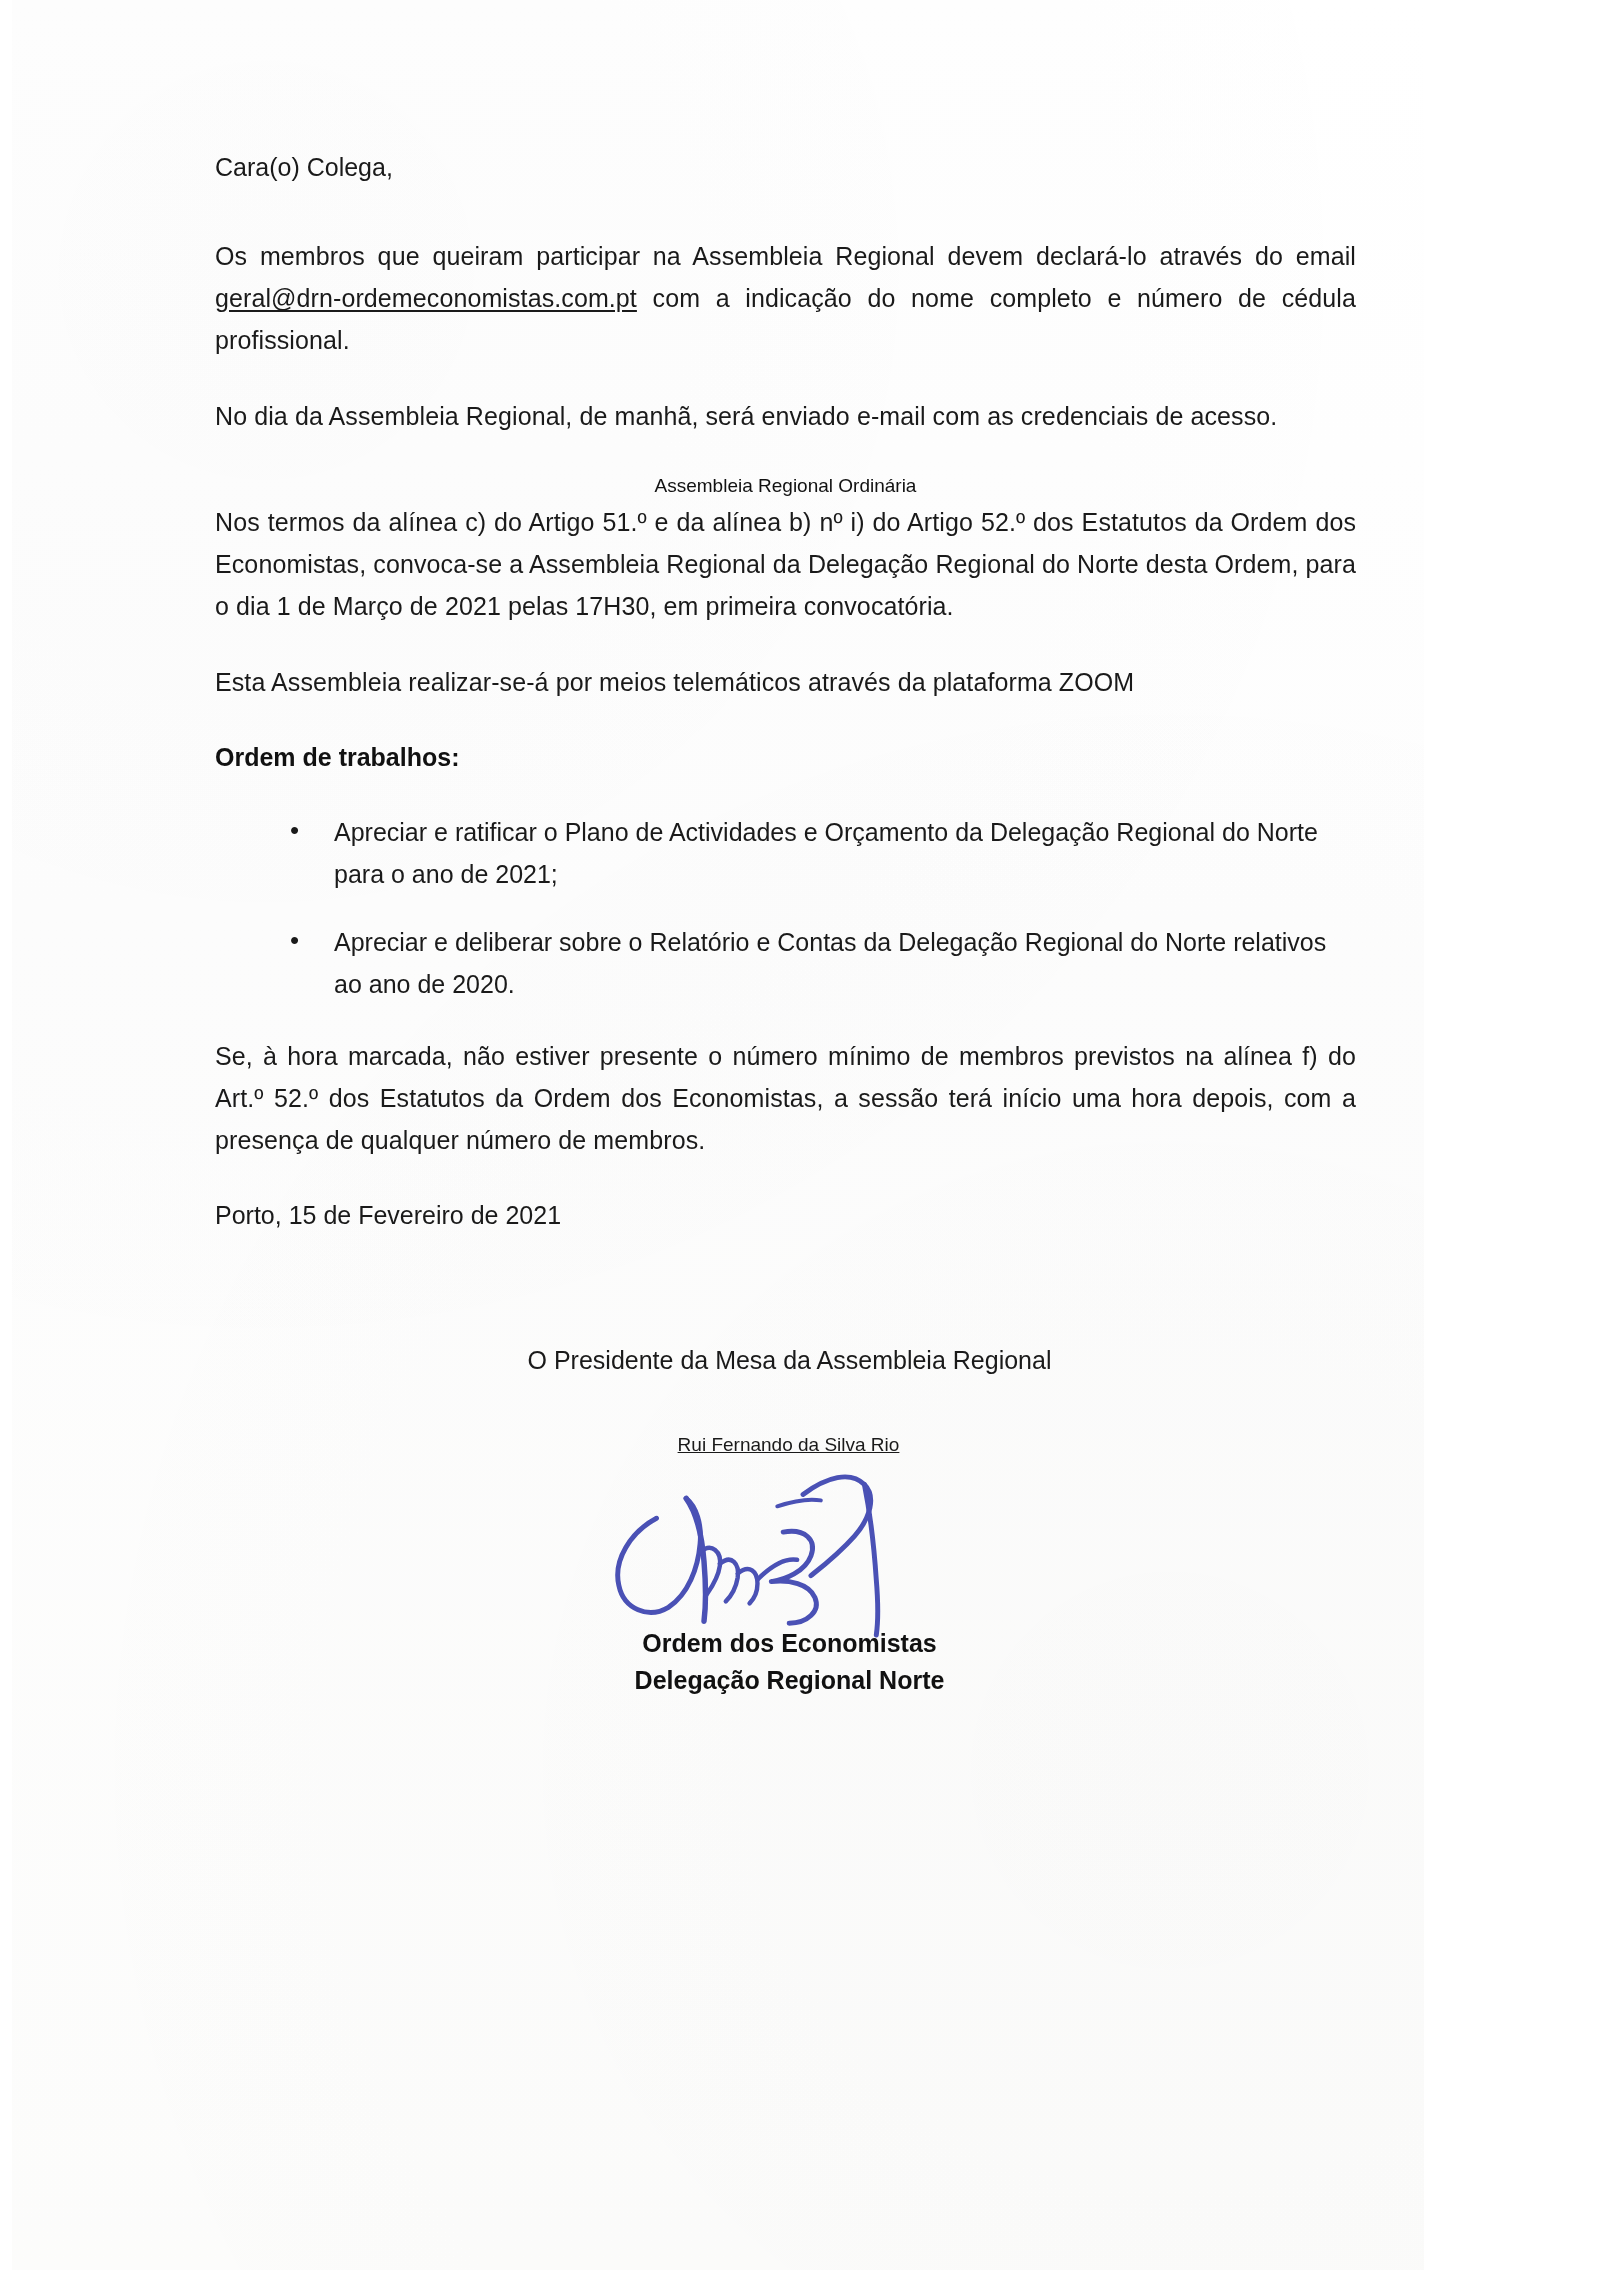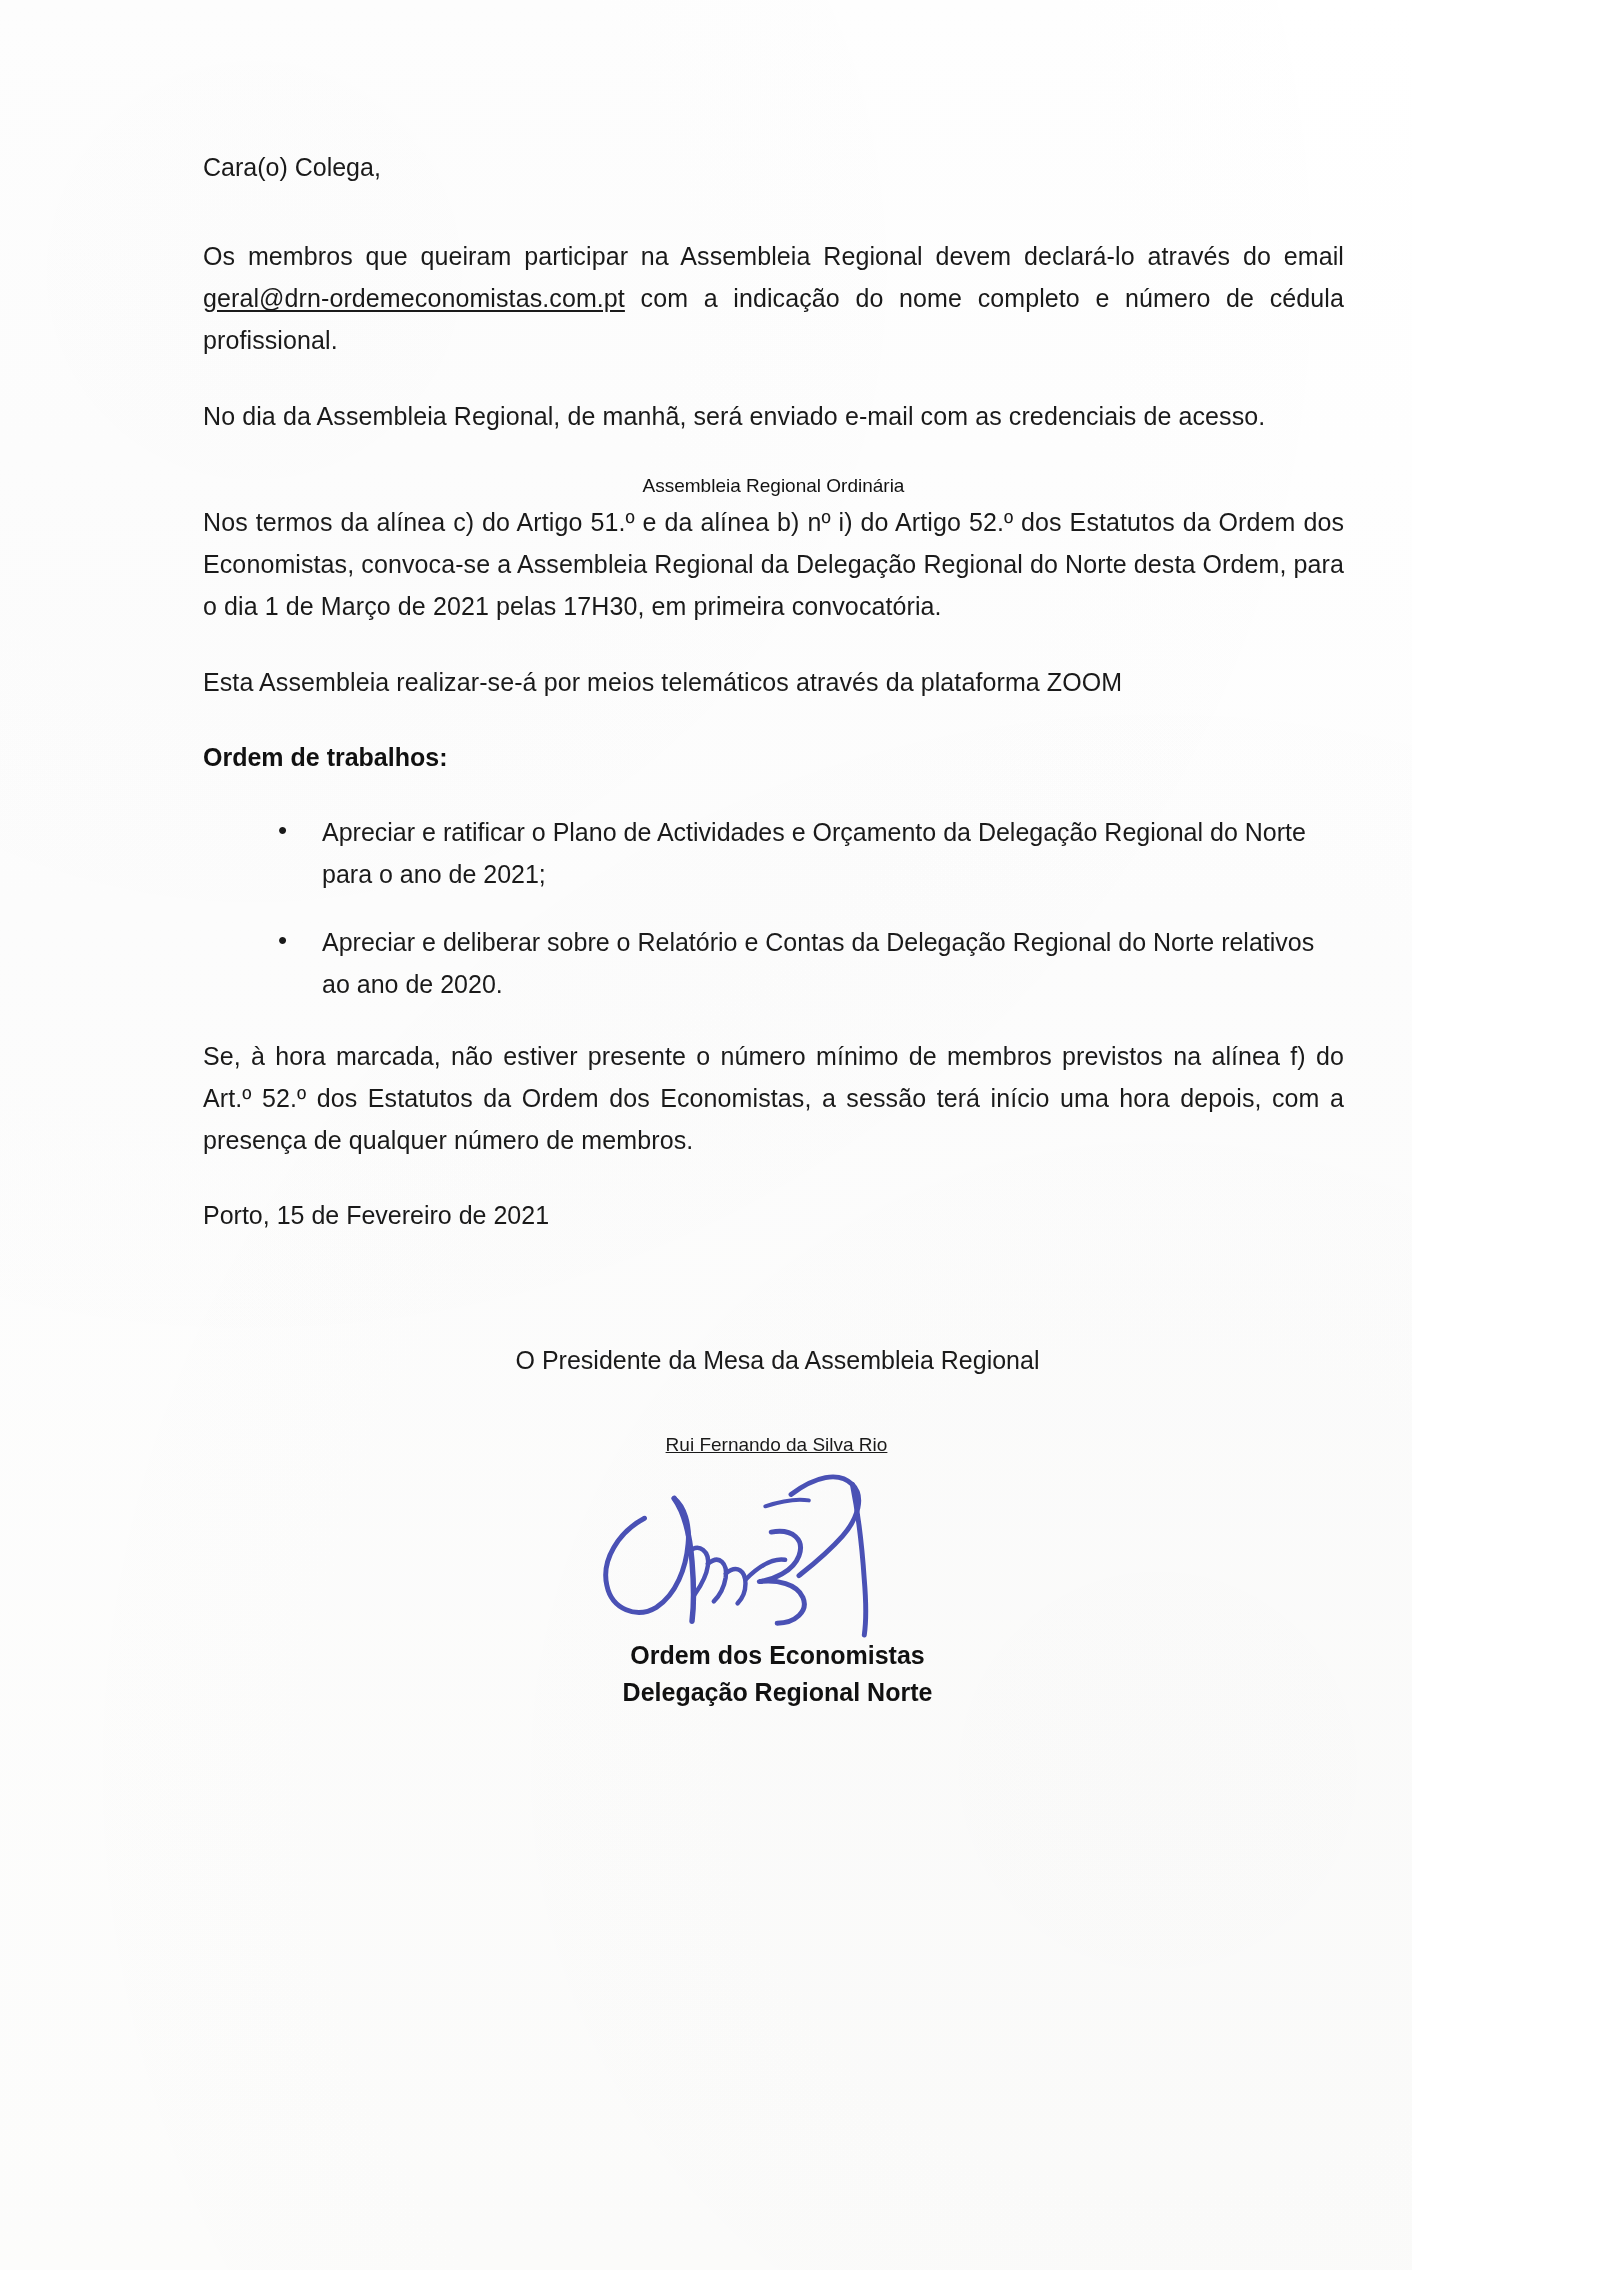--- a/index.html
+++ b/index.html
@@ -11,21 +11,21 @@
   body {
     width: 1623px;
     height: 2270px;
     font-family: "Liberation Sans", "DejaVu Sans", sans-serif;
     color: #1c1c1c;
     position: relative;
     overflow: hidden;
   }
   .page {
     position: absolute;
-    top: 0; left: 0;
+    top: 0; left: 12px;
     width: 1412px;
     height: 2270px;
     background: #fefefe;
     background-image:
       radial-gradient(circle at 18% 12%, rgba(0,0,0,0.012) 0%, rgba(0,0,0,0) 55%),
       radial-gradient(circle at 82% 78%, rgba(0,0,0,0.010) 0%, rgba(0,0,0,0) 60%),
       linear-gradient(180deg, #ffffff 0%, #fdfdfd 40%, #fcfcfb 100%);
   }
   .content {
     position: absolute;
@@ -129,21 +129,21 @@
     margin-top: -36px;
     pointer-events: none;
   }
   .signature-mark svg {
     position: absolute;
     left: 50%;
     transform: translateX(-54%);
     top: 0;
   }
   .org-footer {
-    margin-top: 20px;
+    margin-top: 8px;
     text-align: center;
   }
   .org-footer div {
     font-size: 25px;
     font-weight: bold;
     line-height: 1.48;
     color: #111111;
     padding-left: 8px;
   }
 </style>

